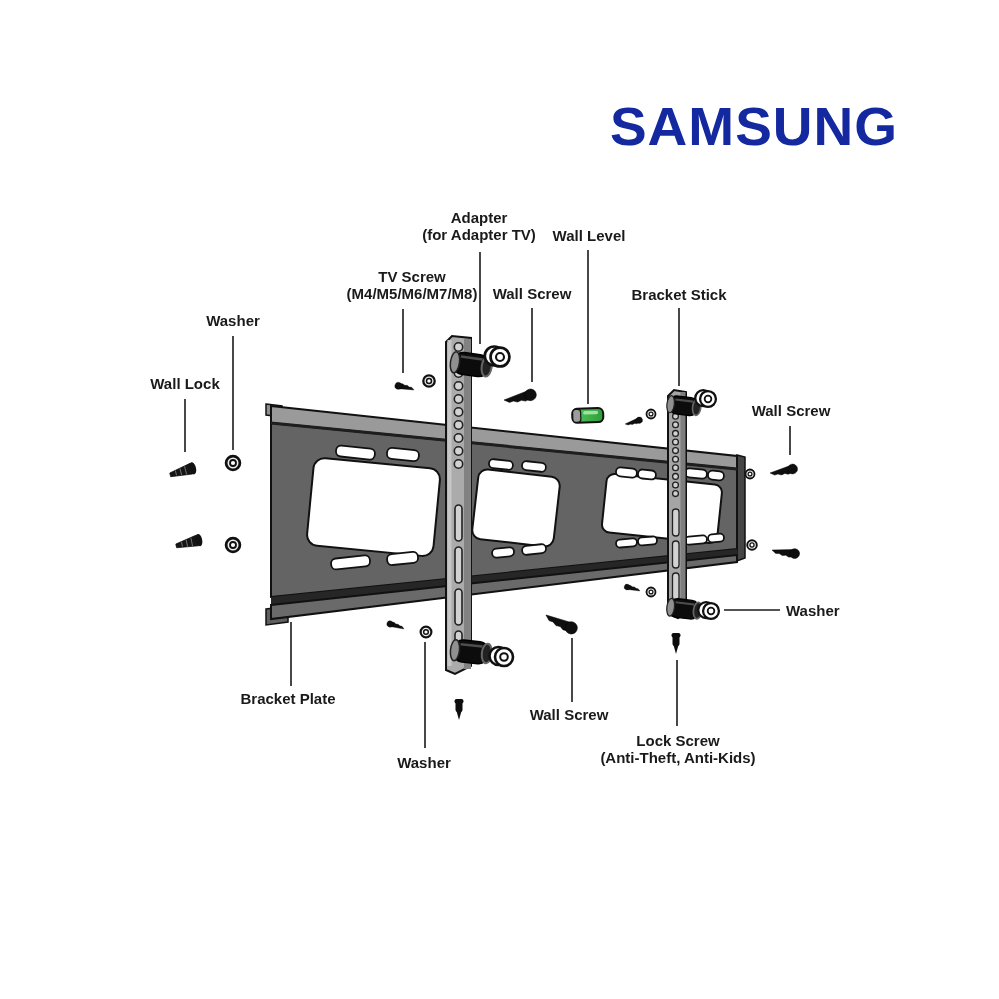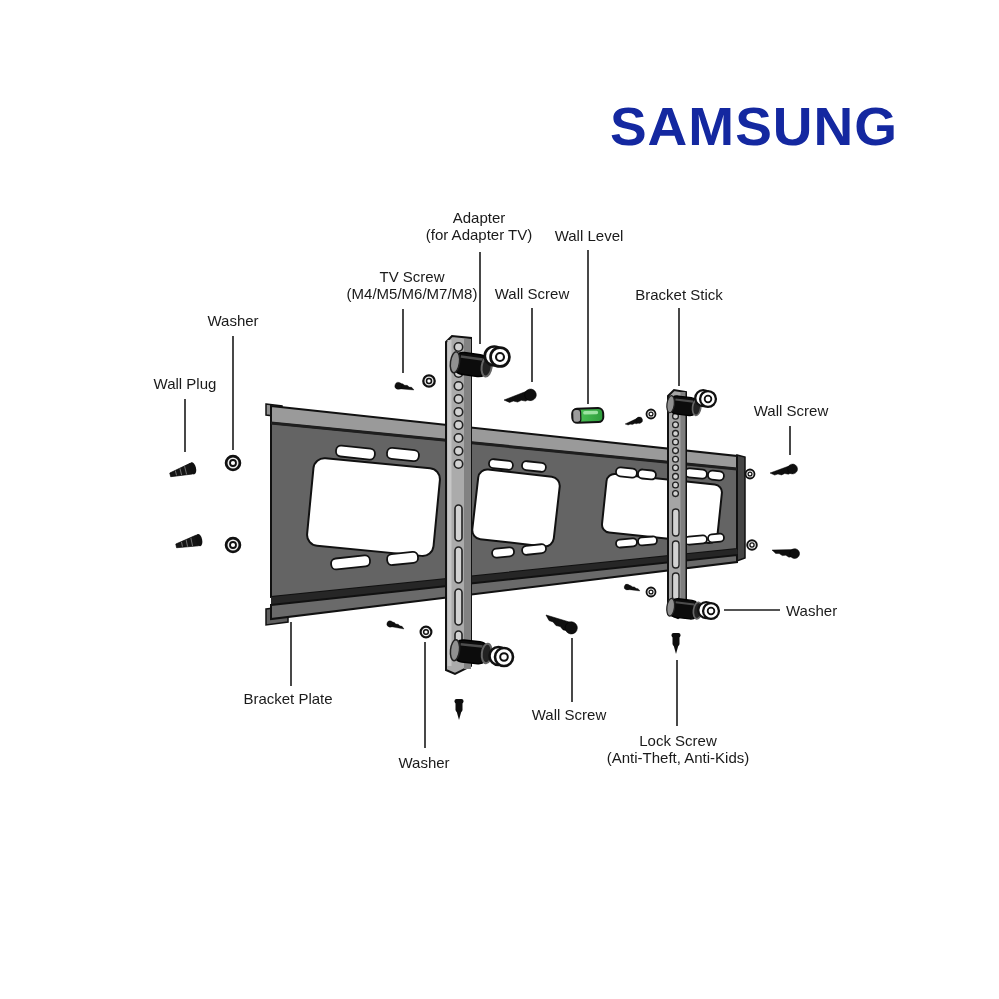--- a/index.html
+++ b/index.html
@@ -3,21 +3,21 @@
 <meta charset="utf-8">
 <style>
   html,body{margin:0;padding:0;background:#ffffff;}
   .canvas{position:relative;width:969px;height:999px;background:#ffffff;
           font-family:"Liberation Sans",sans-serif;overflow:hidden;}
   .logo{position:absolute;left:598px;top:94px;width:312px;text-align:center;
         color:#1428a0;font-weight:bold;font-size:55px;letter-spacing:1px;
         transform:scaleY(0.98);}
   .title{position:absolute;left:85px;top:196px;font-size:29px;font-weight:800;
          color:#111;letter-spacing:-0.5px;}
-  .lbl{position:absolute;font-size:15px;font-weight:normal;color:#1a1a1a;
+  .lbl{position:absolute;font-size:15px;font-weight:bold;color:#1a1a1a;
        line-height:17px;white-space:nowrap;text-align:center;}
   .ctr{transform:translateX(-50%);}
   svg.diagram{position:absolute;left:0;top:0;}
 </style>
 </head>
 <body>
 
 <div class="canvas">
 
   <div class="logo">SAMSUNG</div>
@@ -239,21 +239,21 @@
     <span style="display:block">(for Adapter TV)</span>
   </div>
   <div class="lbl ctr" style="left:589px;top:227px;">Wall Level</div>
   <div class="lbl ctr" style="left:412px;top:268px;">
     <span style="display:block">TV Screw</span>
     <span style="display:block">(M4/M5/M6/M7/M8)</span>
   </div>
   <div class="lbl ctr" style="left:532px;top:285px;">Wall Screw</div>
   <div class="lbl ctr" style="left:679px;top:286px;">Bracket Stick</div>
   <div class="lbl ctr" style="left:233px;top:312px;">Washer</div>
-  <div class="lbl ctr" style="left:185px;top:375px;">Wall Plug</div>
+  <div class="lbl ctr" style="left:185px;top:375px;">Wall Lock</div>
   <div class="lbl ctr" style="left:791px;top:402px;">Wall Screw</div>
   <div class="lbl" style="left:786px;top:602px;text-align:left;">Washer</div>
   <div class="lbl ctr" style="left:288px;top:690px;">Bracket Plate</div>
   <div class="lbl ctr" style="left:424px;top:754px;">Washer</div>
   <div class="lbl ctr" style="left:569px;top:706px;">Wall Screw</div>
   <div class="lbl ctr" style="left:678px;top:732px;">
     <span style="display:block">Lock Screw</span>
     <span style="display:block">(Anti-Theft, Anti-Kids)</span>
   </div>
 

